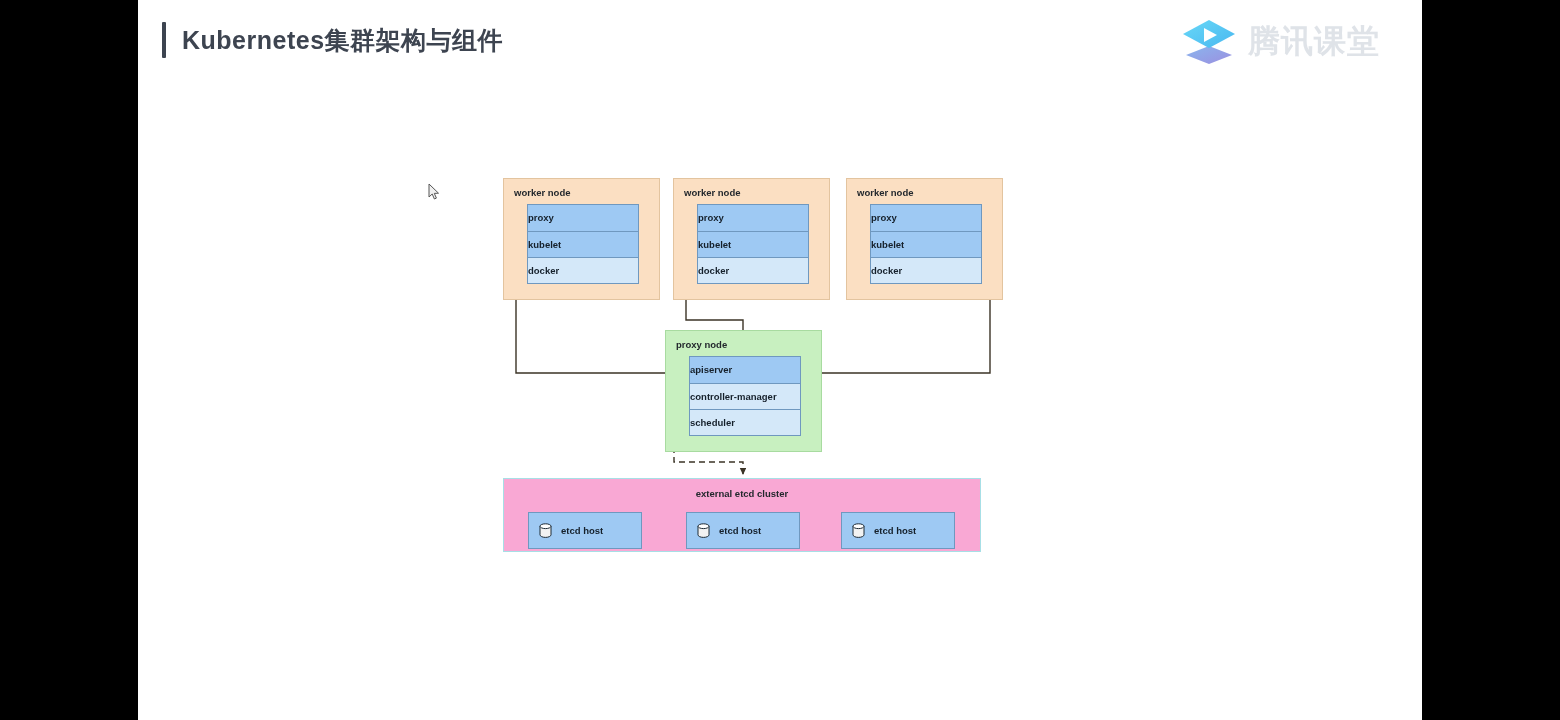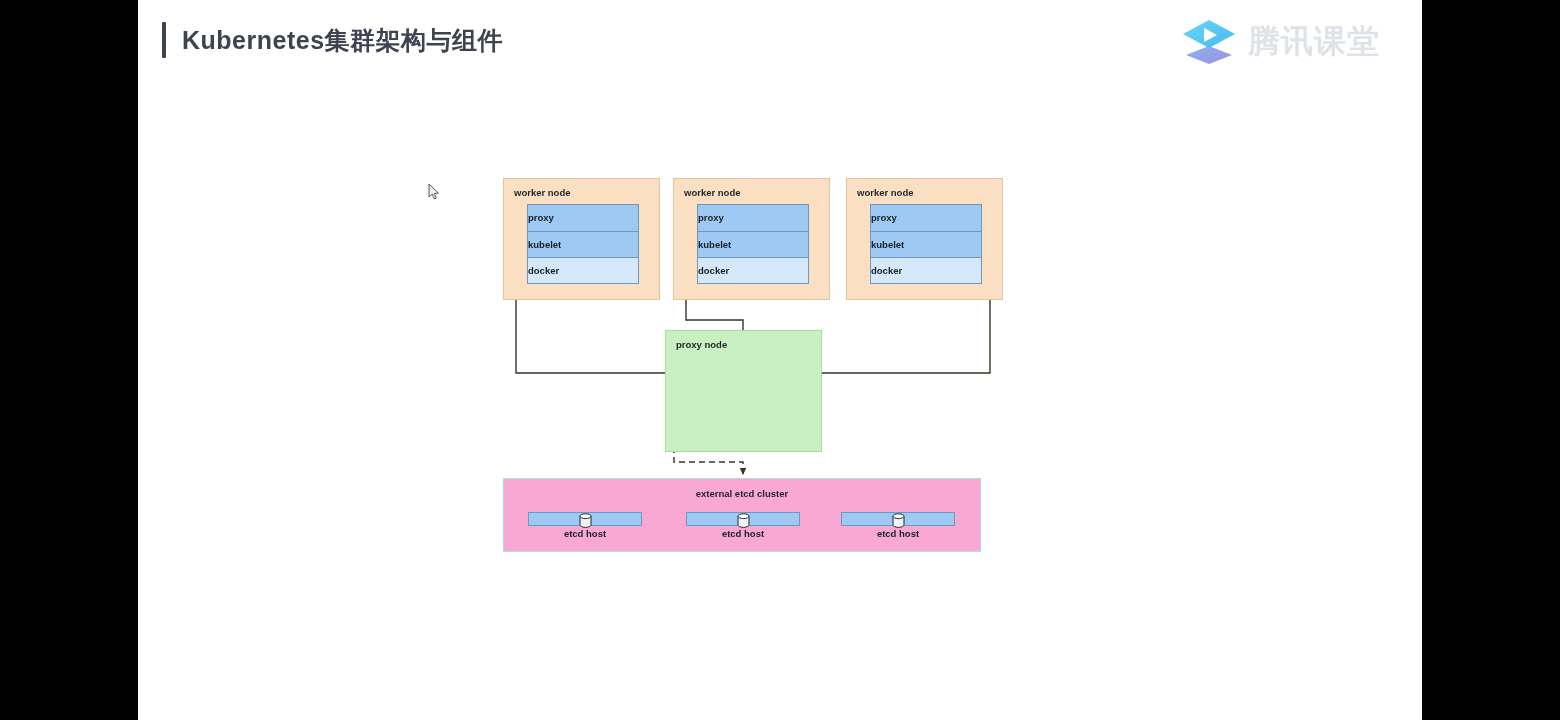--- a/index.html
+++ b/index.html
@@ -143,26 +143,25 @@
   }
   .comp:last-child { border-bottom: 1px solid #6f98bf; }
   .comp.dark  { background: #9ec9f3; }
   .comp.light { background: #d4e8f9; }
 
   .etcd-host {
     position: absolute;
     box-sizing: border-box;
     top: 33px;
     width: 114px;
-    height: 14px;
+    height: 37px;
     background: #9ec9f3;
     border: 1px solid #6f98bf;
     display: flex;
     align-items: center;
-    flex-direction: column;
   }
   .db-icon {
     width: 13px;
     height: 15px;
     margin-left: 10px;
     margin-right: 9px;
     flex: 0 0 auto;
   }
   .etcd-label {
     font-size: 9.5px;
@@ -256,20 +255,25 @@
         <div class="node-caption">worker node</div>
         <div class="stack">
           <div class="comp dark">proxy</div>
           <div class="comp dark">kubelet</div>
           <div class="comp light">docker</div>
         </div>
       </div>
 
       <div class="node-box master-node" style="left:162px; top:152px;">
         <div class="node-caption">proxy node</div>
+        <div class="stack">
+          <div class="comp dark">apiserver</div>
+          <div class="comp light">controller-manager</div>
+          <div class="comp light">scheduler</div>
+        </div>
       </div>
 
       <div class="node-box etcd-cluster" style="left:0px; top:300px;">
         <div class="etcd-caption">external etcd cluster</div>
 
         <div class="etcd-host" style="left:24px;">
           <span class="db-icon">
             <svg viewBox="0 0 13 15" width="13" height="15" xmlns="http://www.w3.org/2000/svg">
               <path d="M1,3.2 L1,11.8 A5.3,2.5 0 0 0 12,11.8 L12,3.2 Z" fill="#f2f2f2" stroke="#1d2a35" stroke-width="1"></path>
               <ellipse cx="6.5" cy="3.2" rx="5.5" ry="2.4" fill="#ffffff" stroke="#1d2a35" stroke-width="1"></ellipse>

